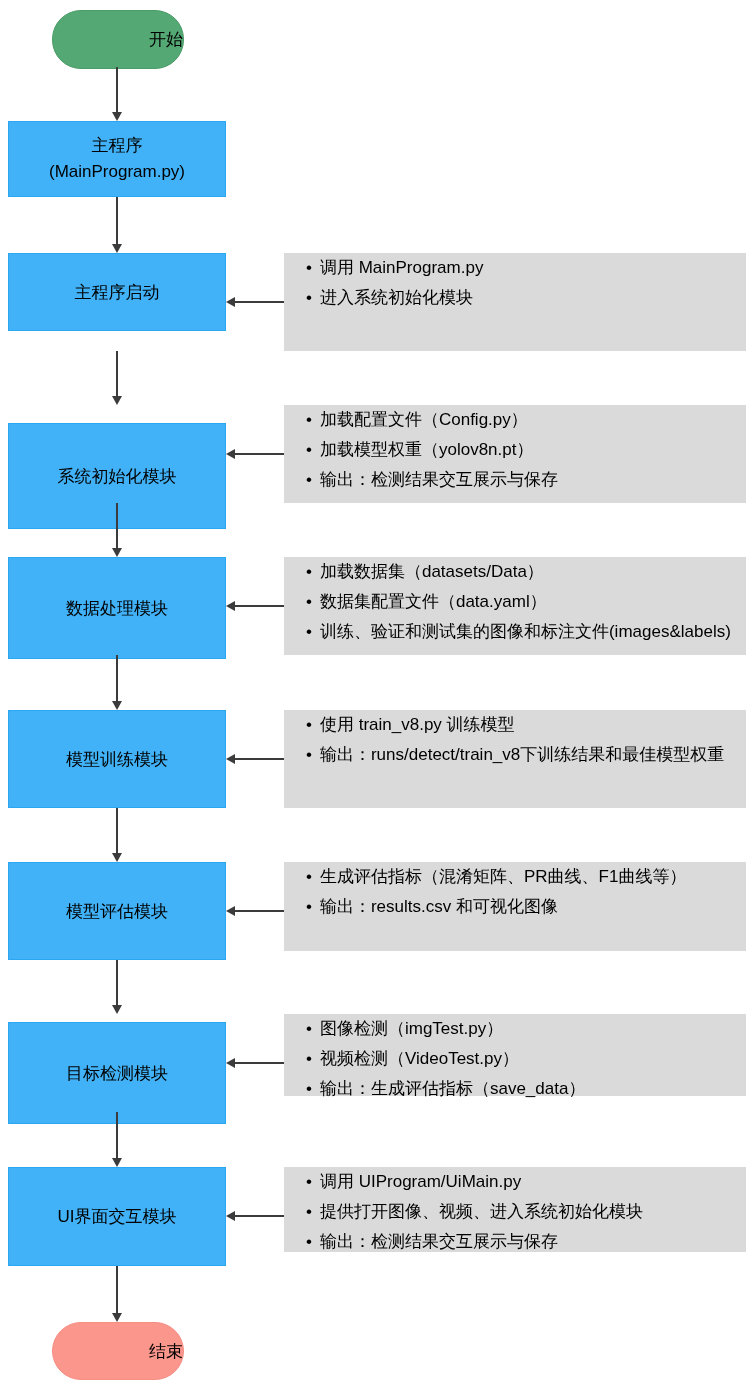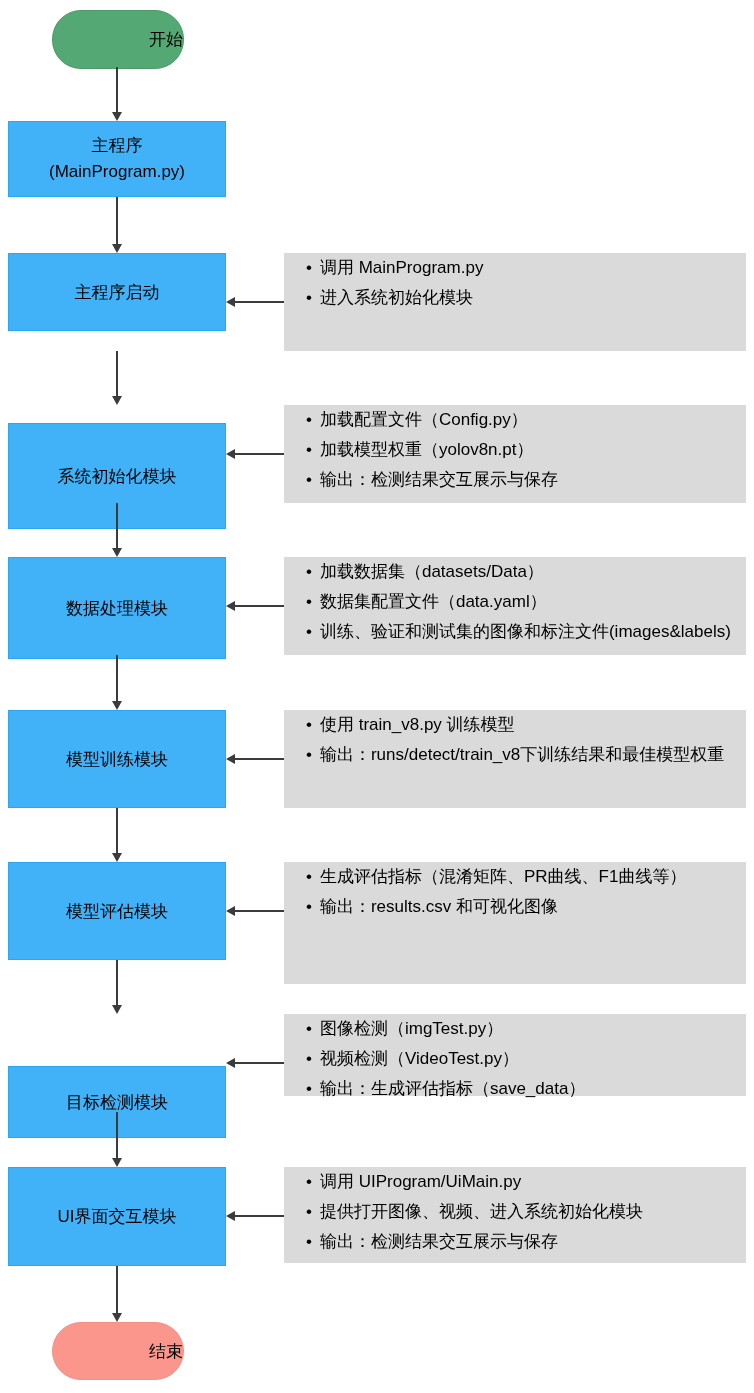--- a/index.html
+++ b/index.html
@@ -113,46 +113,46 @@
       <li>使用 train_v8.py 训练模型</li>
       <li>输出：runs/detect/train_v8下训练结果和最佳模型权重</li>
     </ul>
   </div>
   <div class="varrow" style="top:808px;height:45px"></div>
 
   <div class="process" style="top:862px;height:98px">
     <span>模型评估模块</span>
   </div>
   <div class="harrow" style="top:910px"></div>
-  <div class="note" style="top:862px;height:122px">
+  <div class="note" style="top:862px;height:89px">
     <ul>
       <li>生成评估指标（混淆矩阵、PR曲线、F1曲线等）</li>
       <li>输出：results.csv 和可视化图像</li>
     </ul>
   </div>
   <div class="varrow" style="top:960px;height:45px"></div>
 
-  <div class="process" style="top:1066px;height:72px">
+  <div class="process" style="top:1022px;height:102px">
     <span>目标检测模块</span>
   </div>
   <div class="harrow" style="top:1062px"></div>
   <div class="note" style="top:1014px;height:82px">
     <ul>
       <li>图像检测（imgTest.py）</li>
       <li>视频检测（VideoTest.py）</li>
       <li>输出：生成评估指标（save_data）</li>
     </ul>
   </div>
   <div class="varrow" style="top:1112px;height:46px"></div>
 
   <div class="process" style="top:1167px;height:99px">
     <span>UI界面交互模块</span>
   </div>
   <div class="harrow" style="top:1215px"></div>
-  <div class="note" style="top:1167px;height:96px">
+  <div class="note" style="top:1167px;height:85px">
     <ul>
       <li>调用 UIProgram/UiMain.py</li>
       <li>提供打开图像、视频、进入系统初始化模块</li>
       <li>输出：检测结果交互展示与保存</li>
     </ul>
   </div>
   <div class="varrow" style="top:1266px;height:47px"></div>
 
   <div class="terminal end">
     <span>结束</span>

